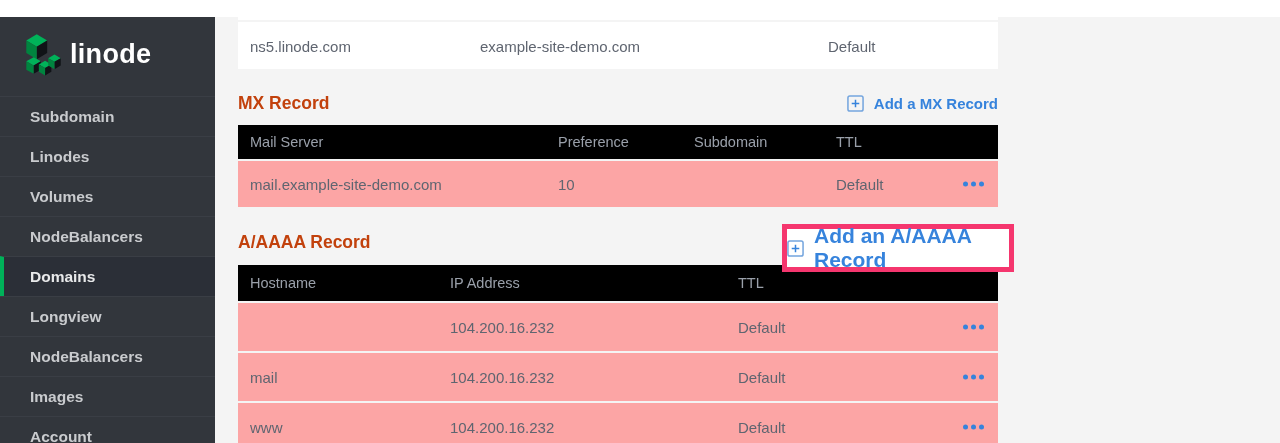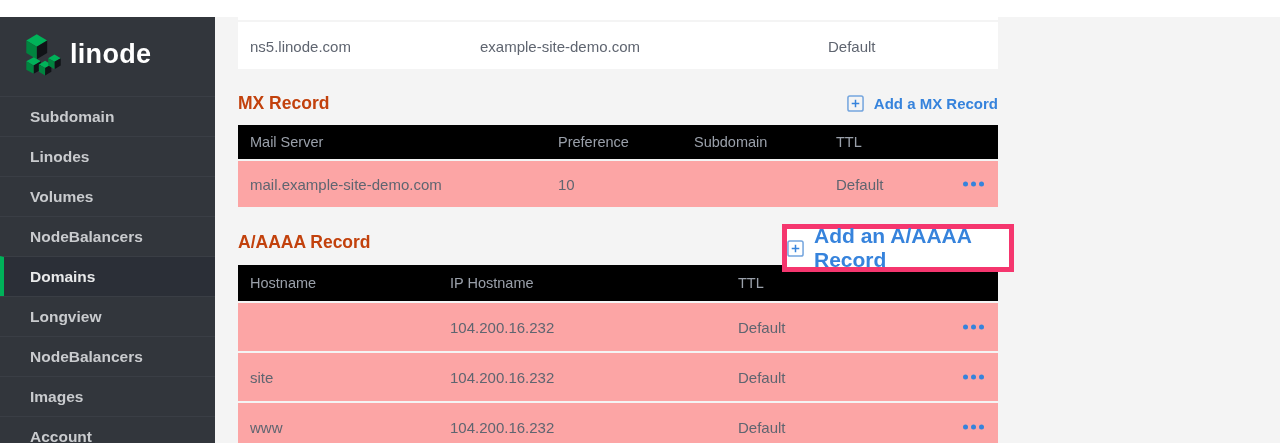--- a/index.html
+++ b/index.html
@@ -153,35 +153,35 @@
       </div>
     </div>
 
     <div class="section-head tall">
       <h2 class="section-title">A/AAAA Record</h2>
     </div>
 
     <div class="table">
       <div class="thead h36">
         <span class="th c-a1">Hostname</span>
-        <span class="th c-a2">IP Hostname</span>
+        <span class="th c-a2">IP Address</span>
         <span class="th c-a3">TTL</span>
       </div>
       <div class="trow h48">
         <span class="cell c-a1"></span>
         <span class="cell c-a2">104.200.16.232</span>
         <span class="cell c-a3">Default</span>
         <span class="ellipsis">
             <span class="dot"></span>
             <span class="dot"></span>
             <span class="dot"></span>
           </span>
       </div>
       <div class="trow h48">
-        <span class="cell c-a1">site</span>
+        <span class="cell c-a1">mail</span>
         <span class="cell c-a2">104.200.16.232</span>
         <span class="cell c-a3">Default</span>
         <span class="ellipsis">
             <span class="dot"></span>
             <span class="dot"></span>
             <span class="dot"></span>
           </span>
       </div>
       <div class="trow h48">
         <span class="cell c-a1">www</span>

